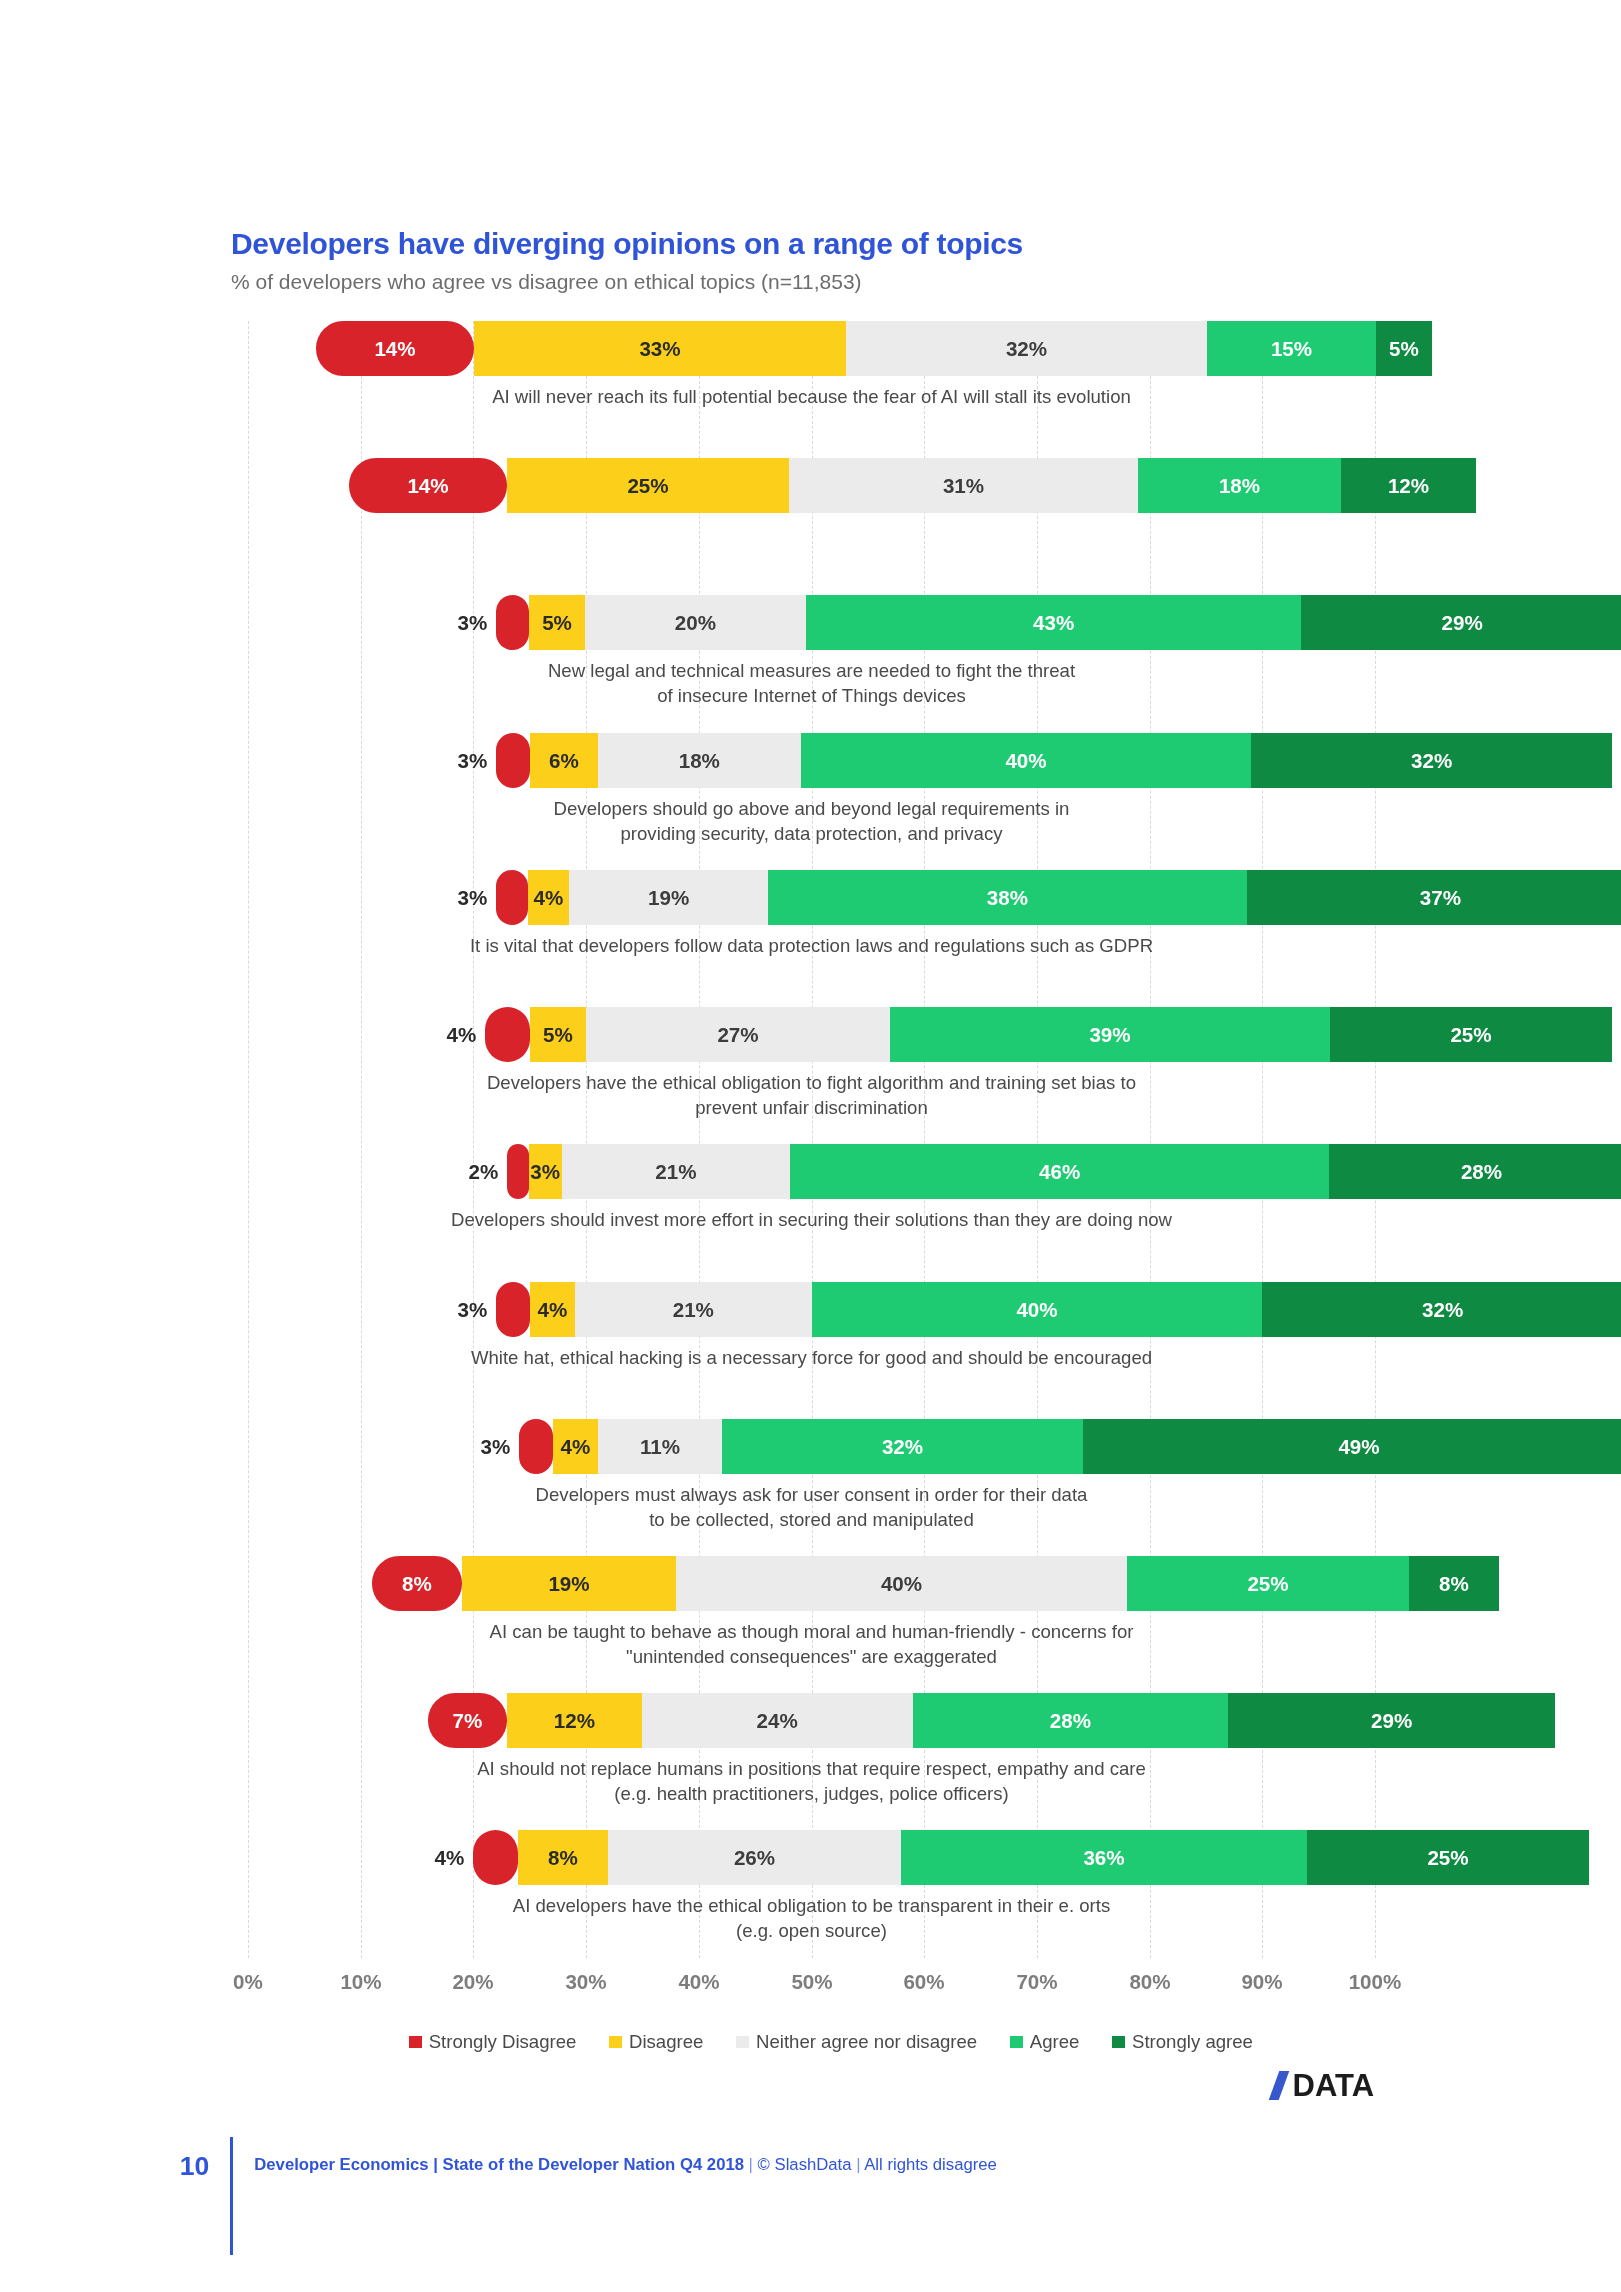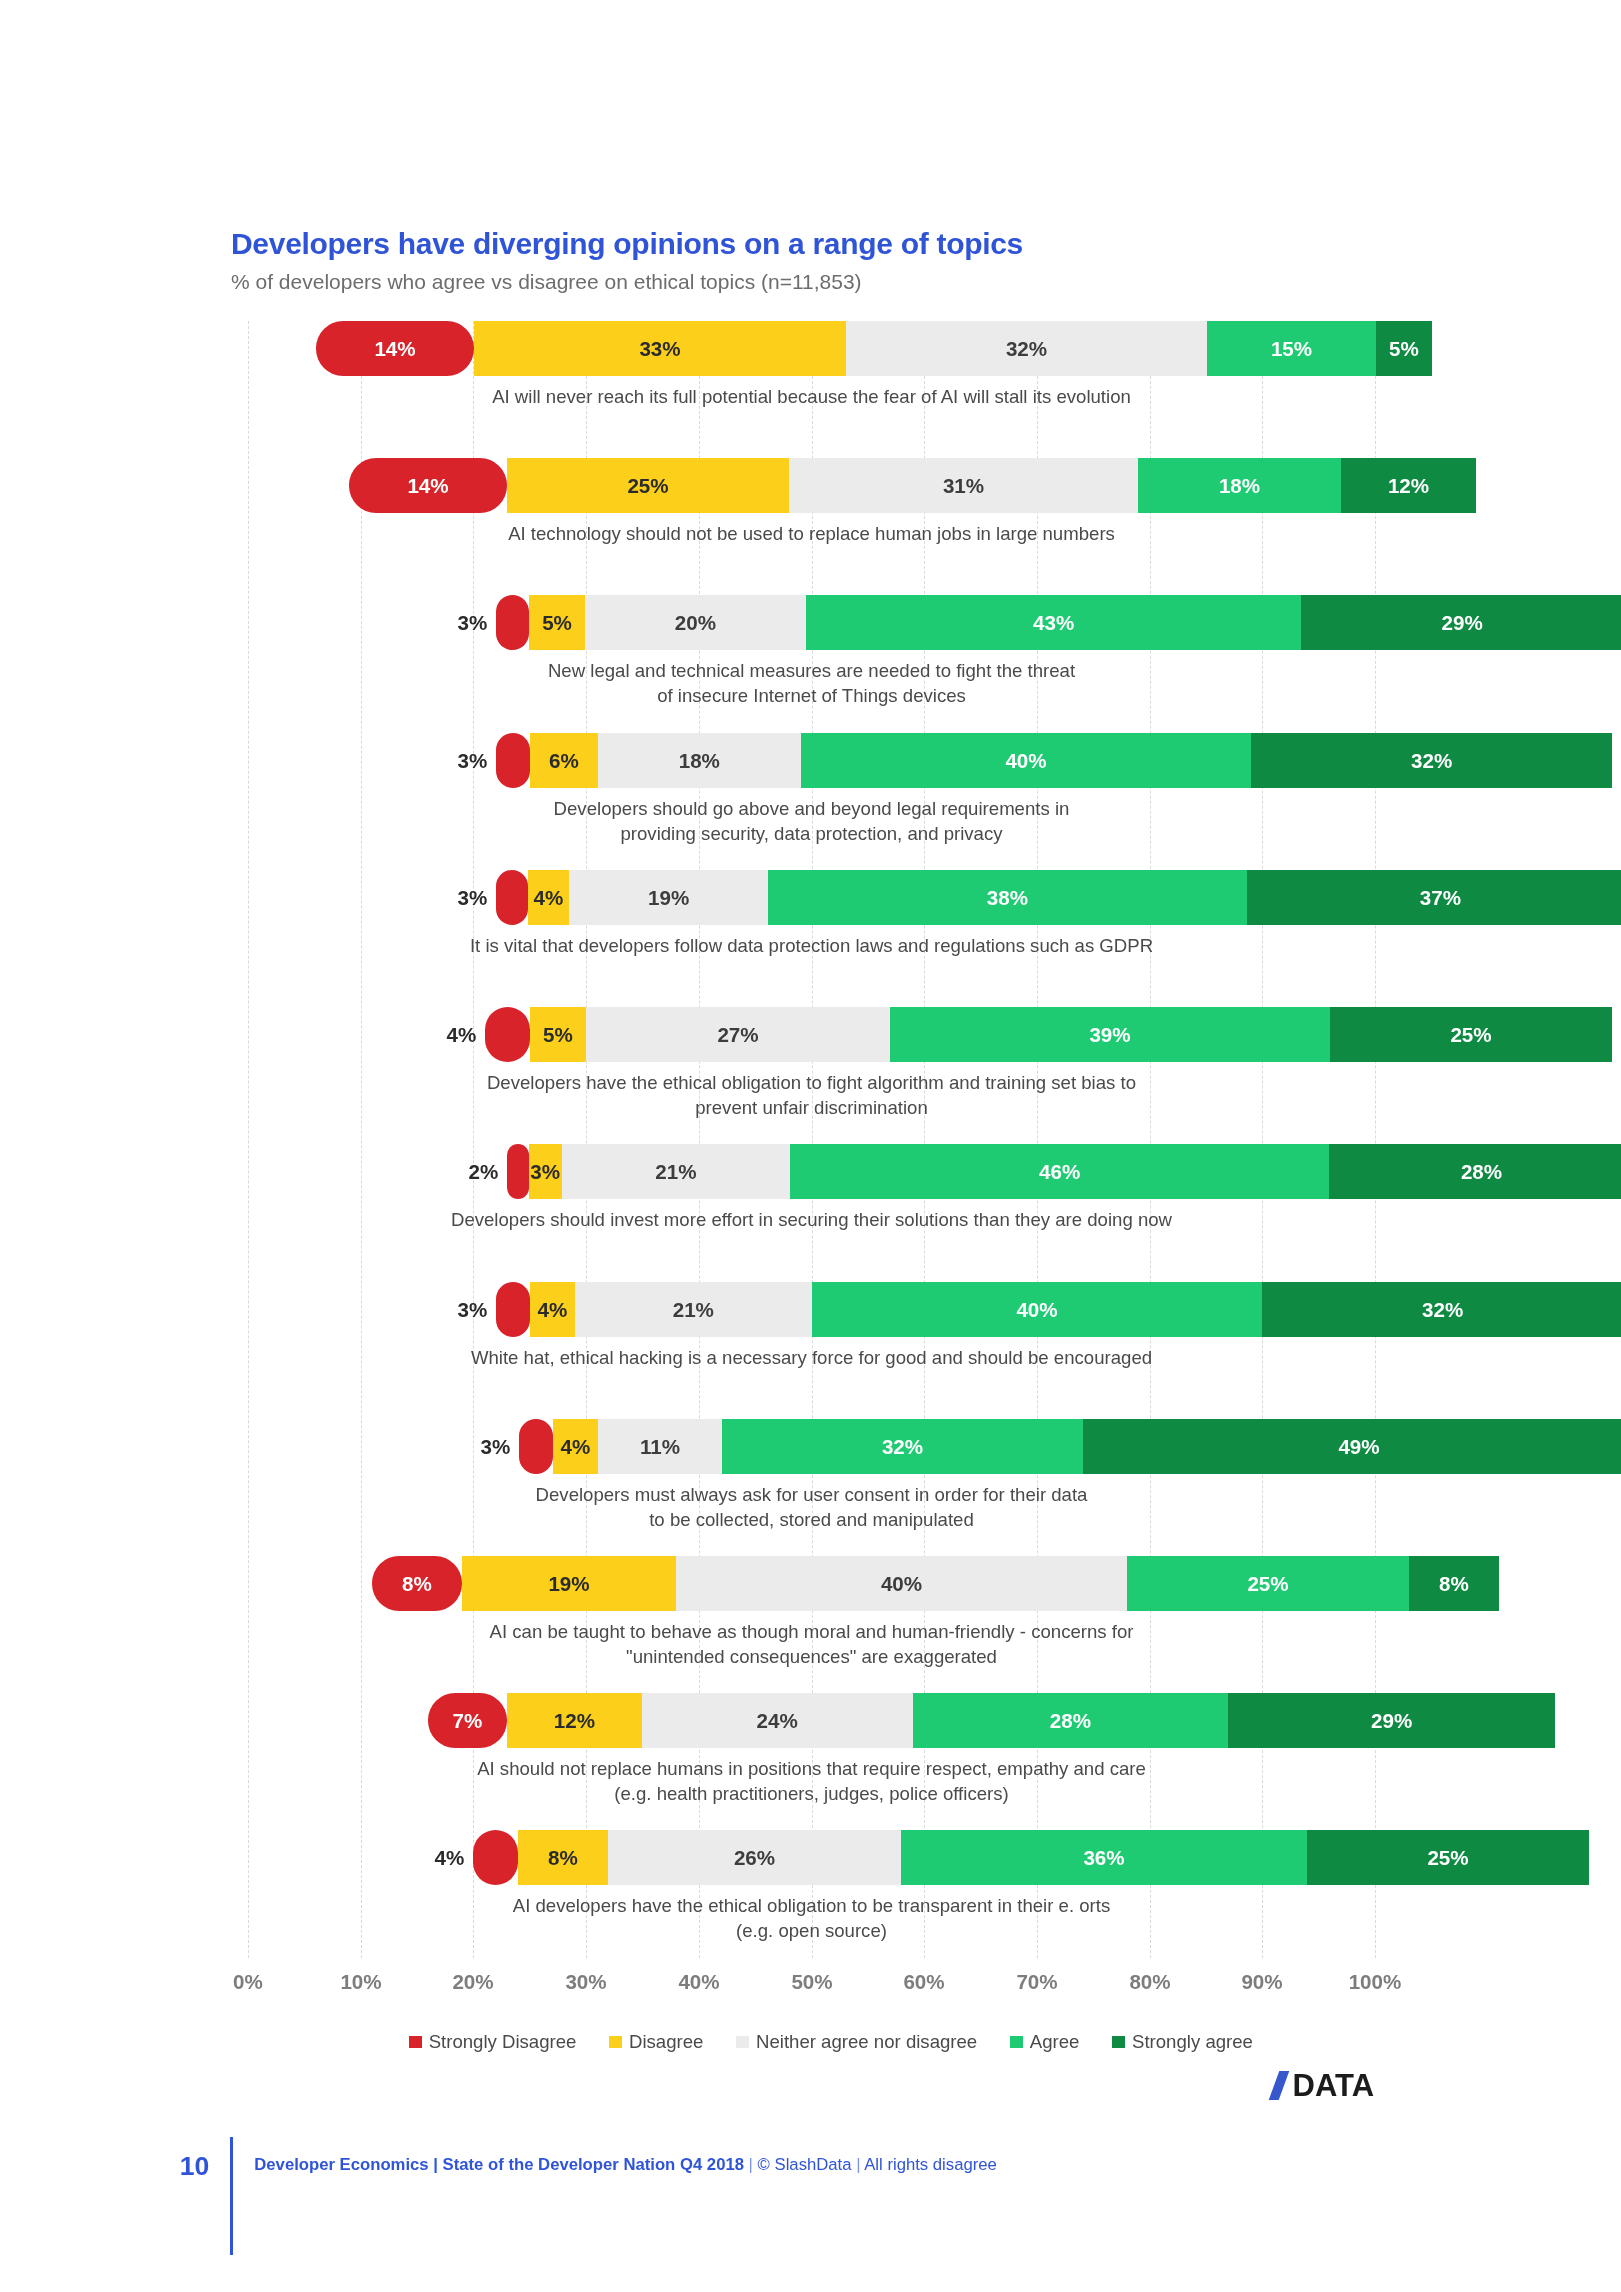--- a/index.html
+++ b/index.html
@@ -270,21 +270,20 @@
         <div class="row" style="top: 137px;">
           <div class="barwrap">
             <div class="bar" style="left: 101px; width: 1127px;">
               <div class="seg sd" style="width: 158px;">14%</div>
               <div class="seg d" style="width: 282px;">25%</div>
               <div class="seg n" style="width: 349px;">31%</div>
               <div class="seg a" style="width: 203px;">18%</div>
               <div class="seg sa" style="width: 135px;">12%</div>
             </div>
           </div>
-          <div class="row-caption">AI technology should not be used to replace human jobs in large numbers</div>
         </div>
         <div class="row" style="top: 274px;">
           <div class="barwrap">
             <div class="outside-label" style="left: 0px; width: 248px;">3%</div>
             <div class="bar" style="left: 248px; width: 1127px;">
               <div class="seg sd" style="width: 34px;"></div>
               <div class="seg d" style="width: 56px;">5%</div>
               <div class="seg n" style="width: 225px;">20%</div>
               <div class="seg a" style="width: 503px;">43%</div>
               <div class="seg sa" style="width: 327px;">29%</div>

